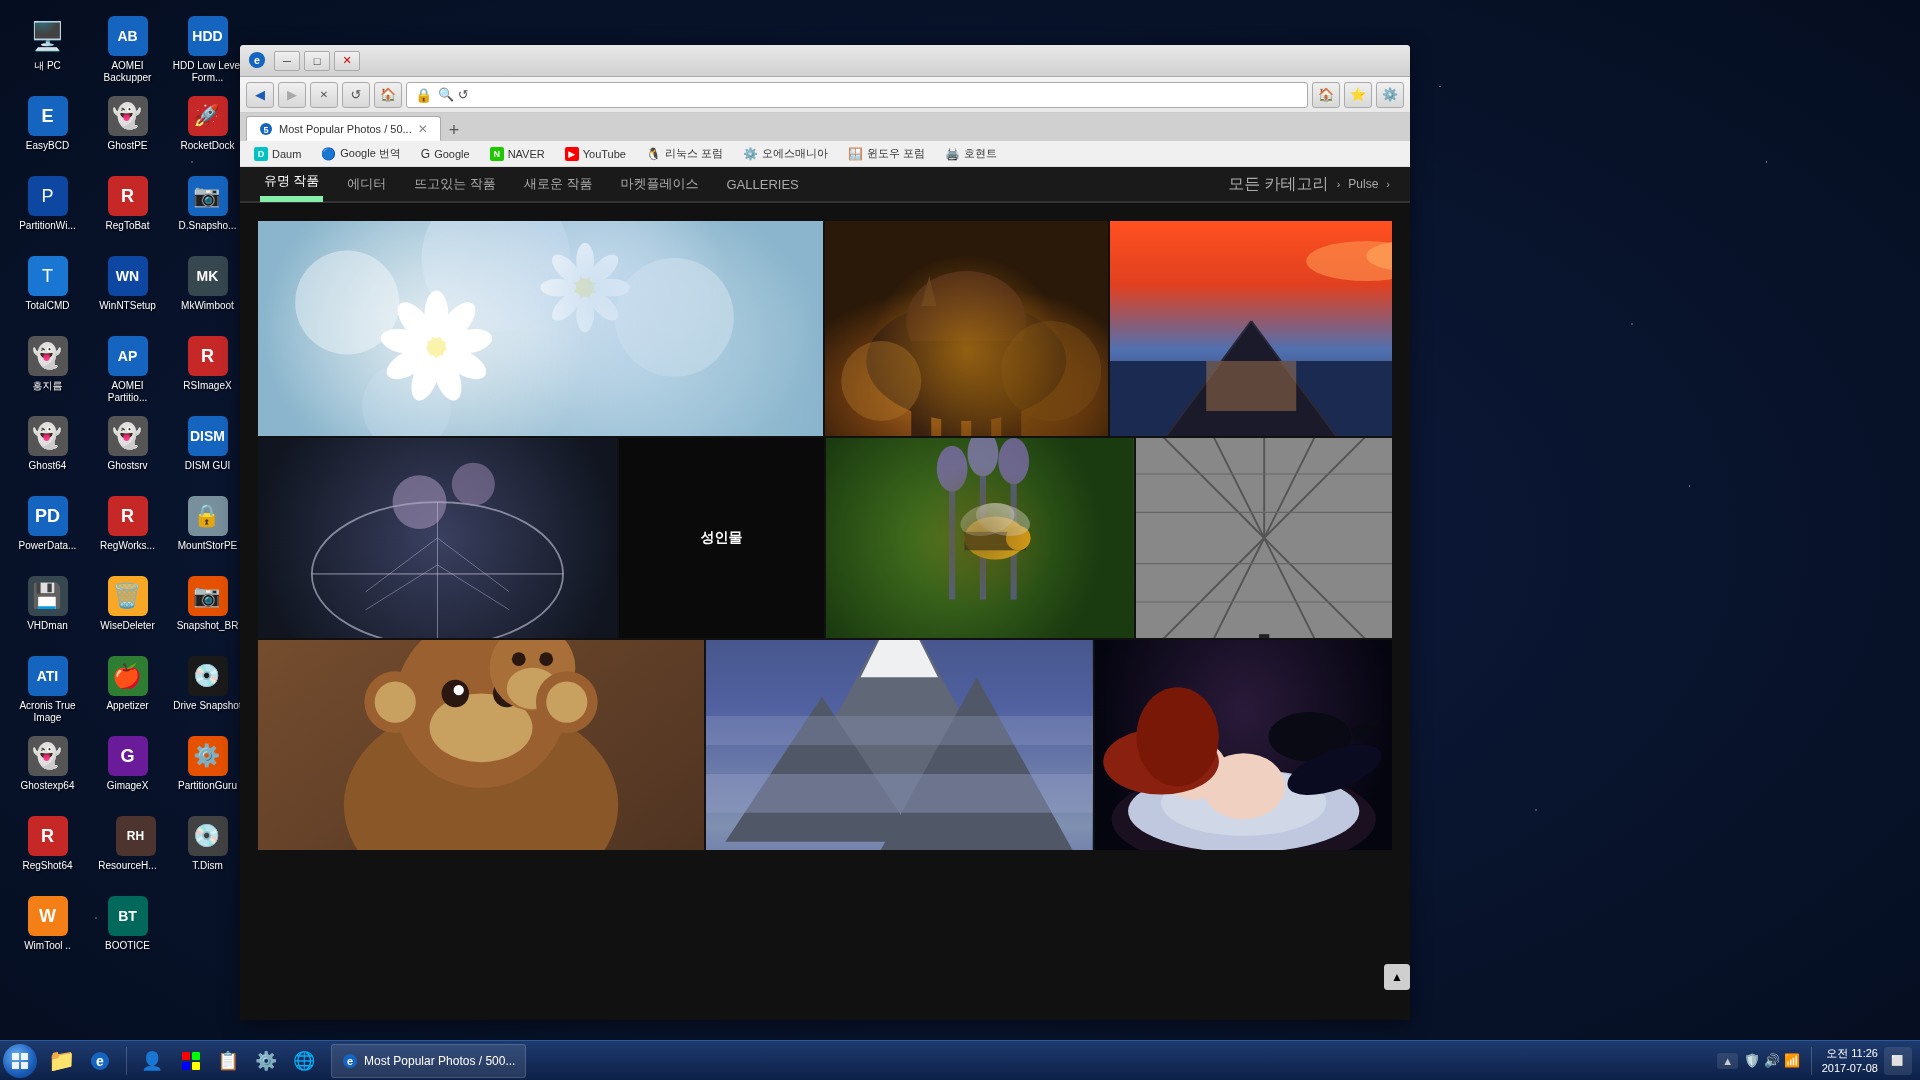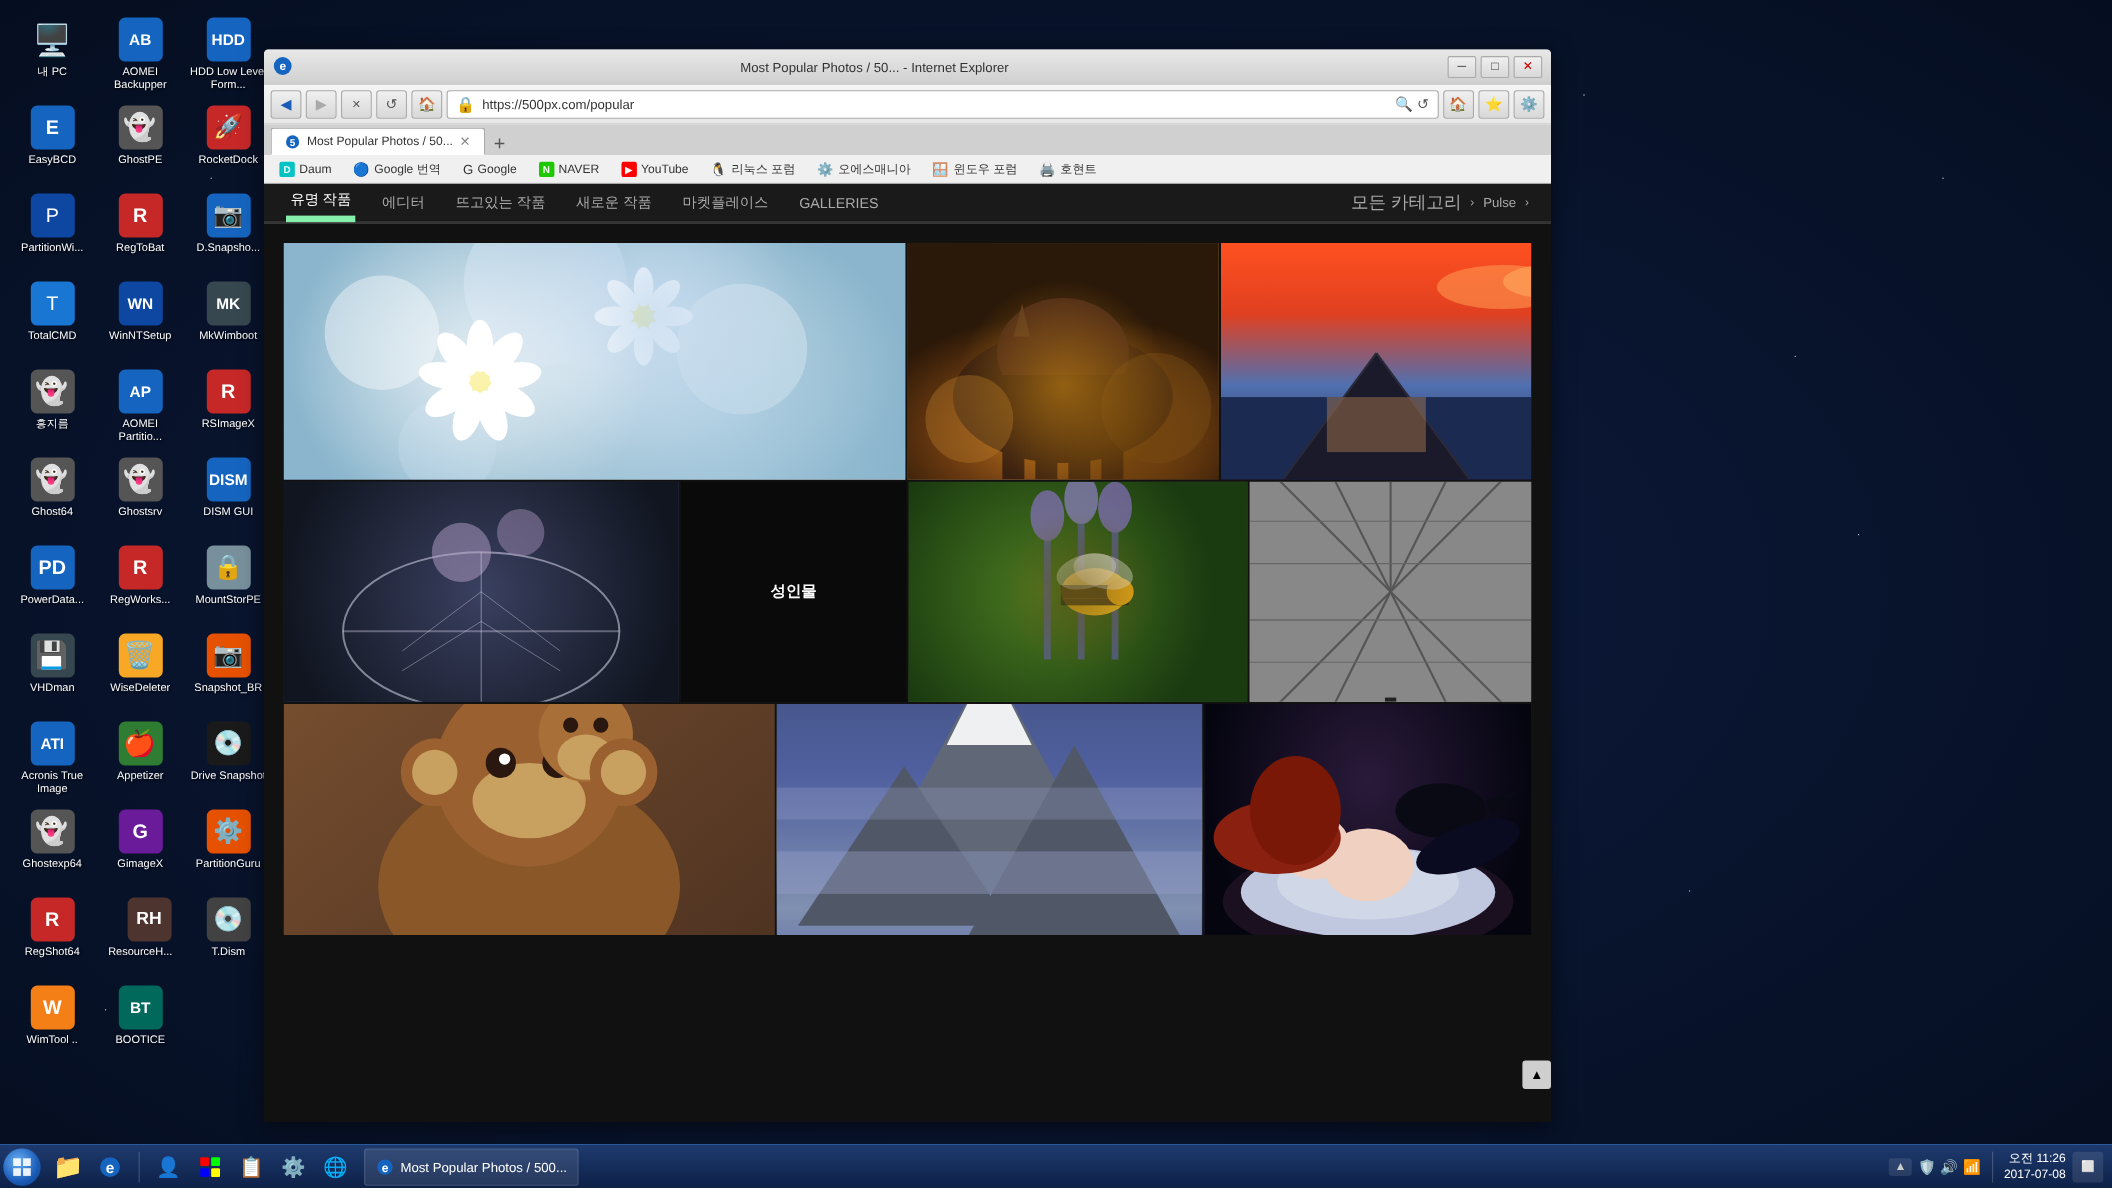--- a/index.html
+++ b/index.html
@@ -629,21 +629,21 @@
 
     <div class="desktop-icon">
       <div class="icon-img" style="background:#2e7d32;color:white;border-radius:6px;font-size:24px;">🍎</div>
       <span class="icon-label">Appetizer</span>
     </div>
     <div class="desktop-icon">
       <div class="icon-img" style="background:#6a1b9a;color:white;border-radius:6px;font-size:18px;font-weight:bold;">G</div>
       <span class="icon-label">GimageX</span>
     </div>
     <div class="desktop-icon">
-      <div class="icon-img" style="background:#4e342e;color:white;border-radius:6px;font-size:16px;font-weight:bold;margin-left:16px;">RH</div>
+      <div class="icon-img" style="background:#4e342e;color:white;border-radius:6px;font-size:12px;font-weight:bold;margin-left:16px;">RH</div>
       <span class="icon-label">ResourceH...</span>
     </div>
 
     <div class="desktop-icon">
       <div class="icon-img" style="background:#00695c;color:white;border-radius:6px;font-size:14px;font-weight:bold;">BT</div>
       <span class="icon-label">BOOTICE</span>
     </div>
     <div class="desktop-icon">
       <div class="icon-img" style="background:#1565c0;color:white;border-radius:6px;font-size:14px;font-weight:bold;">HDD</div>
       <span class="icon-label">HDD Low Level Form...</span>
@@ -695,37 +695,35 @@
 
   <div class="browser-window">
 
     <div class="browser-titlebar">
       <div style="width:20px;height:20px;margin-right:6px;">
         <svg viewBox="0 0 20 20" width="18" height="18">
           <circle cx="10" cy="10" r="9" fill="#1565c0"></circle>
           <text x="10" y="14" text-anchor="middle" fill="white" font-size="12" font-weight="bold">e</text>
         </svg>
       </div>
-      <span class="browser-title-text">Most Popular Photos / 50... - Internet Explorer</span>
       <div class="browser-controls">
         <div class="browser-btn">─</div>
         <div class="browser-btn">□</div>
         <div class="browser-btn close">✕</div>
       </div>
     </div>
 
     <div class="browser-toolbar">
       <div class="nav-btn active">◀</div>
       <div class="nav-btn" style="color:#aaa;">▶</div>
       <div class="nav-btn" style="font-size:10px;">✕</div>
       <div class="nav-btn">↺</div>
       <div class="nav-btn">🏠</div>
       <div class="address-bar">
         <span class="address-bar-icon">🔒</span>
-        <span class="address-bar-text">https://500px.com/popular</span>
         <div class="address-bar-actions">
           <span style="font-size:13px;color:#555;cursor:pointer;">🔍</span>
           <span style="font-size:13px;color:#555;cursor:pointer;">↺</span>
         </div>
       </div>
       <div class="nav-btn">🏠</div>
       <div class="nav-btn">⭐</div>
       <div class="nav-btn">⚙️</div>
     </div>
 

